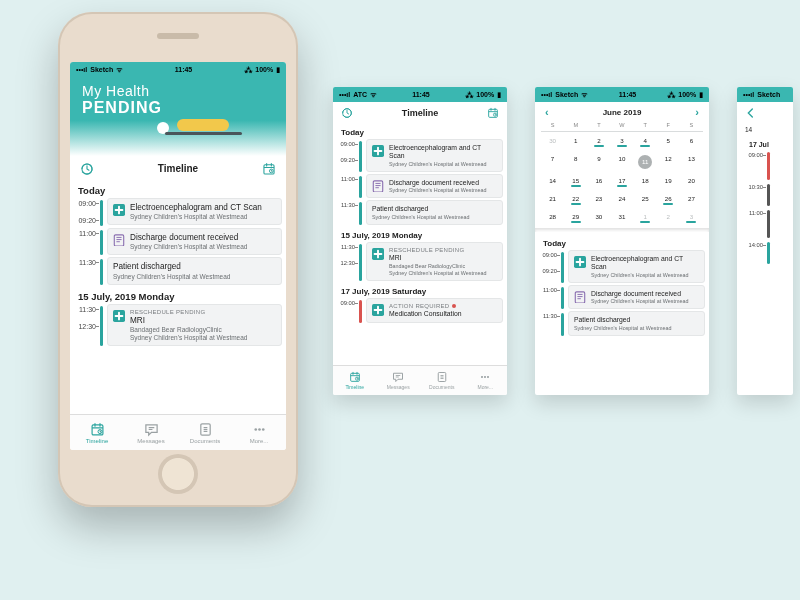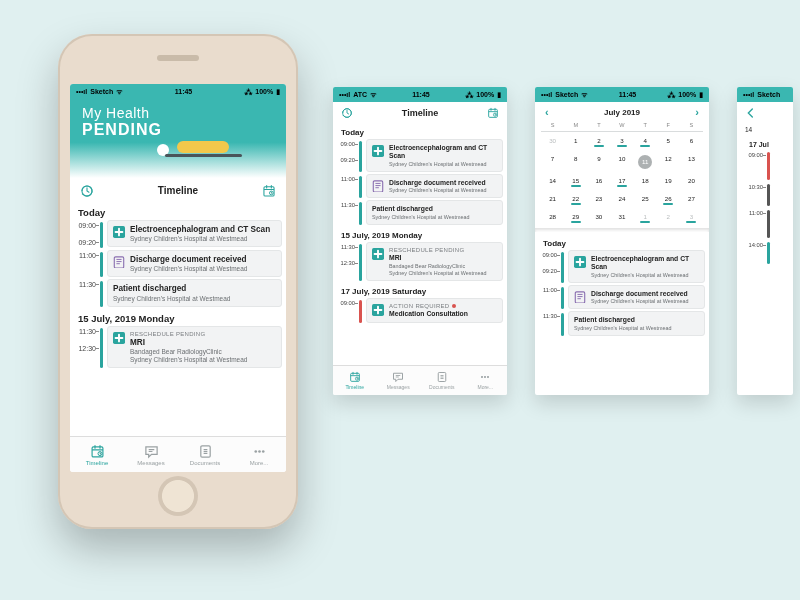--- a/index.html
+++ b/index.html
@@ -1,21 +1,21 @@
 <!DOCTYPE html>
 <html><head>
 <meta charset="utf-8">
 <style>
   * { box-sizing: border-box; margin: 0; padding: 0; }
   html, body { width: 800px; height: 600px; overflow: hidden; font-family: -apple-system, Helvetica, Arial, sans-serif; }
   body { background: #e0f0f0; position: relative; }
 
   
   .device {
-    position: absolute; top: 34px; left: 58px;
+    position: absolute; top: 12px; left: 58px;
     width: 240px; height: 495px;
     background: #e9dccd; border-radius: 34px;
     box-shadow: 0 20px 40px rgba(0,0,0,.25), inset 0 0 0 2px #d4c6b5;
     padding: 50px 12px 55px 12px;
   }
   .device:before, .device:after { content:""; position:absolute; left:50%; transform:translateX(-50%); background:#c9bba9; border-radius:20px; }
   .device:before { top:21px; width:42px; height:6px; }
   .device:after  { bottom:13px; width:40px; height:40px; border-radius:50%; background:radial-gradient(circle,#efe4d4 55%, #d4c6b5 58%); }
   .device .screen { width:216px; height:388px; background:#fff; border-radius:3px; overflow:hidden; position:relative; font-size:9.2px; color:#222; }
 
@@ -48,21 +48,21 @@
   .panel .day-hdr { font-size:8px; }
 
   .row { display:flex; align-items:flex-start; padding:0 4px 2px 4px; gap:4px; }
   .tcol { width:22px; font-size:7px; color:#444; text-align:right; padding-top:2px; line-height:1.2; display:flex; flex-direction:column; gap:9px; }
   .tick { position:relative; }
   .tick:after { content:""; position:absolute; left:100%; top:3px; width:3px; height:1px; background:#888; }
   .rail { width:3px; align-self:stretch; border-radius:2px; margin-top:2px; }
   .r-teal { background:#2aa49e; } .r-red{background:#d9534f;} .r-grey{background:#555;}
   .card { flex:1; background:#f2f3f4; border:1px solid #e4e6e7; border-radius:3px; padding:4px 5px; display:flex; gap:5px; align-items:flex-start; }
   .card .ic { width:12px; height:12px; flex-shrink:0; margin-top:1px; }
-  .card .t1 { font-size:8.2px; font-weight:700; line-height:1.15; }
+  .card .t1 { font-size:8.2px; font-weight:400; line-height:1.15; }
   .card .t2 { font-size:6.5px; color:#6b6f72; margin-top:1px; }
   .card .tag { font-size:6px; letter-spacing:.3px; color:#7a7e81; margin-bottom:1px; }
   .dot-red { display:inline-block; width:4px; height:4px; border-radius:50%; background:#d9534f; vertical-align:middle; margin-left:2px;}
   .panel .card .t1{font-size:6.8px;} .panel .card .t2{font-size:5.4px;}
   .panel .tcol{width:18px; font-size:5.8px;}
 
   
   .cal { padding:2px 6px 4px; }
   .cal-hdr { display:flex; justify-content:space-between; align-items:center; font-weight:700; font-size:8px; color:#222; padding:2px 4px; }
   .cal-hdr .arr{ color:#2aa49e; font-size:11px;}
@@ -400,21 +400,21 @@
     <span>11:45</span>
     <span class="c">
         <span>⁂</span>
         <span>100%</span>
         <span>▮</span>
       </span>
   </div>
   <div class="cal">
     <div class="cal-hdr">
       <span class="arr">‹</span>
-      <span>July 2019</span>
+      <span>June 2019</span>
       <span class="arr">›</span>
     </div>
     <div class="cal-grid" id="calgrid">
         <div class="dh">S</div>
         <div class="dh">M</div>
         <div class="dh">T</div>
         <div class="dh">W</div>
         <div class="dh">T</div>
         <div class="dh">F</div>
         <div class="dh">S</div>

